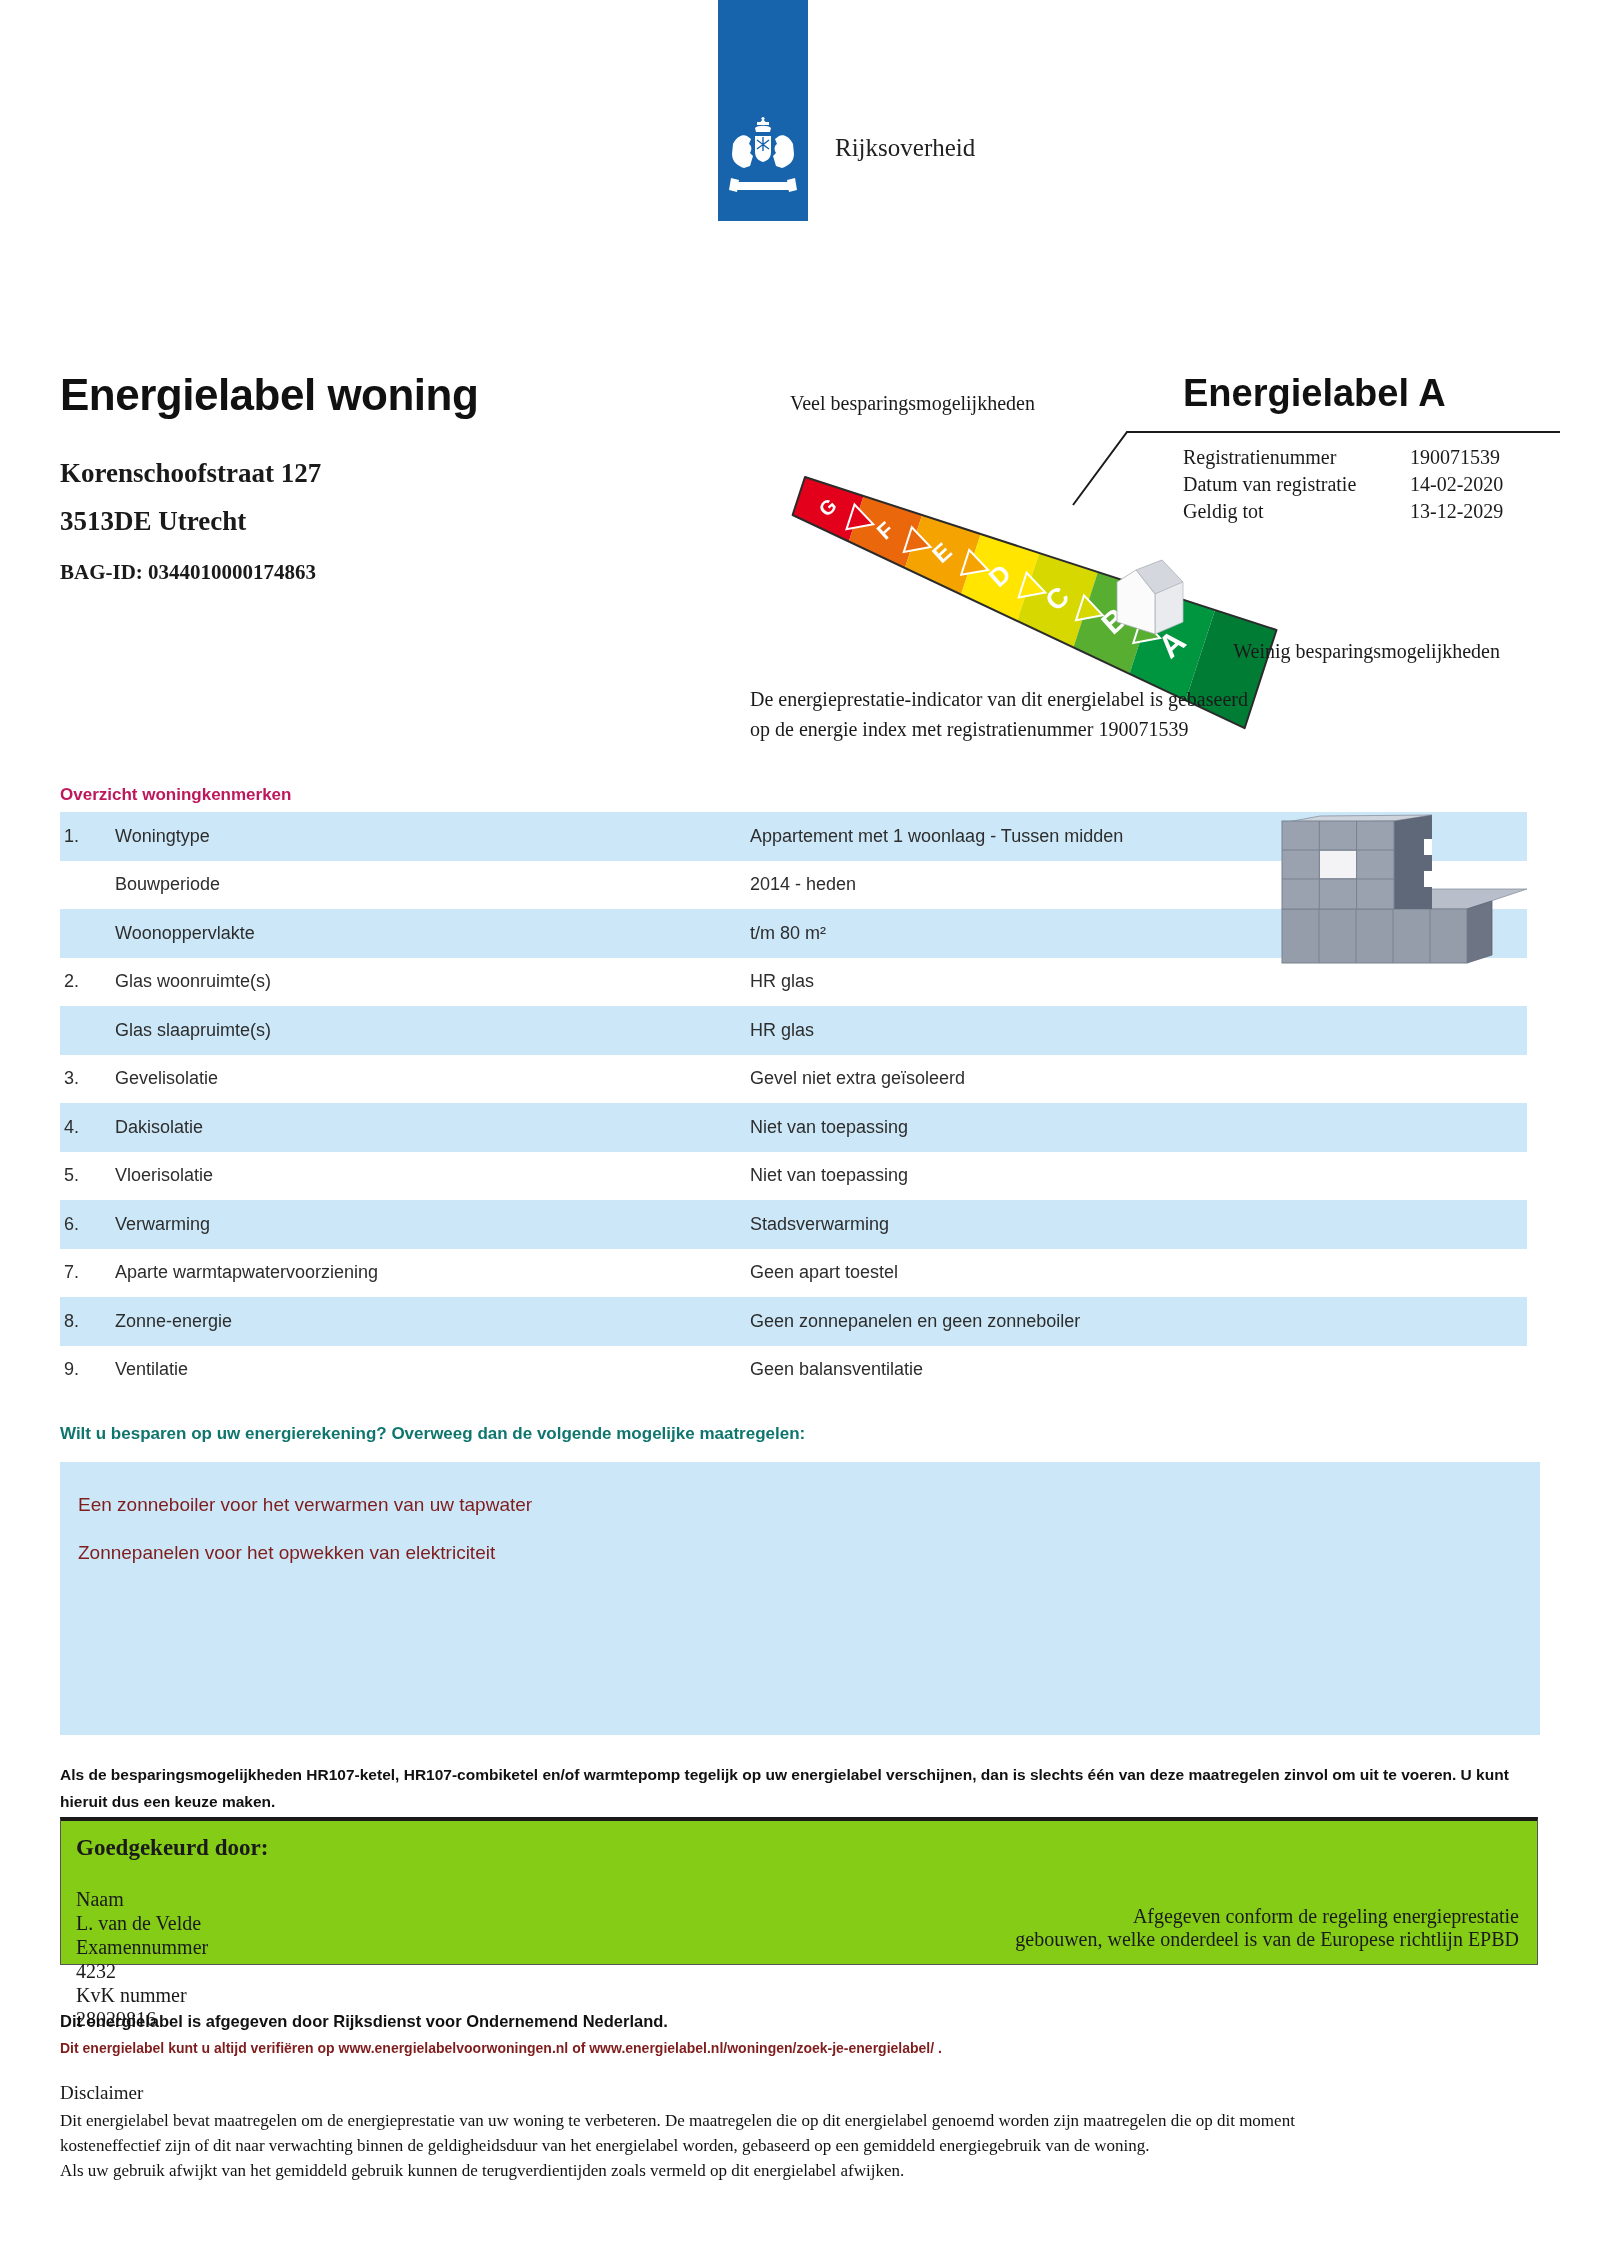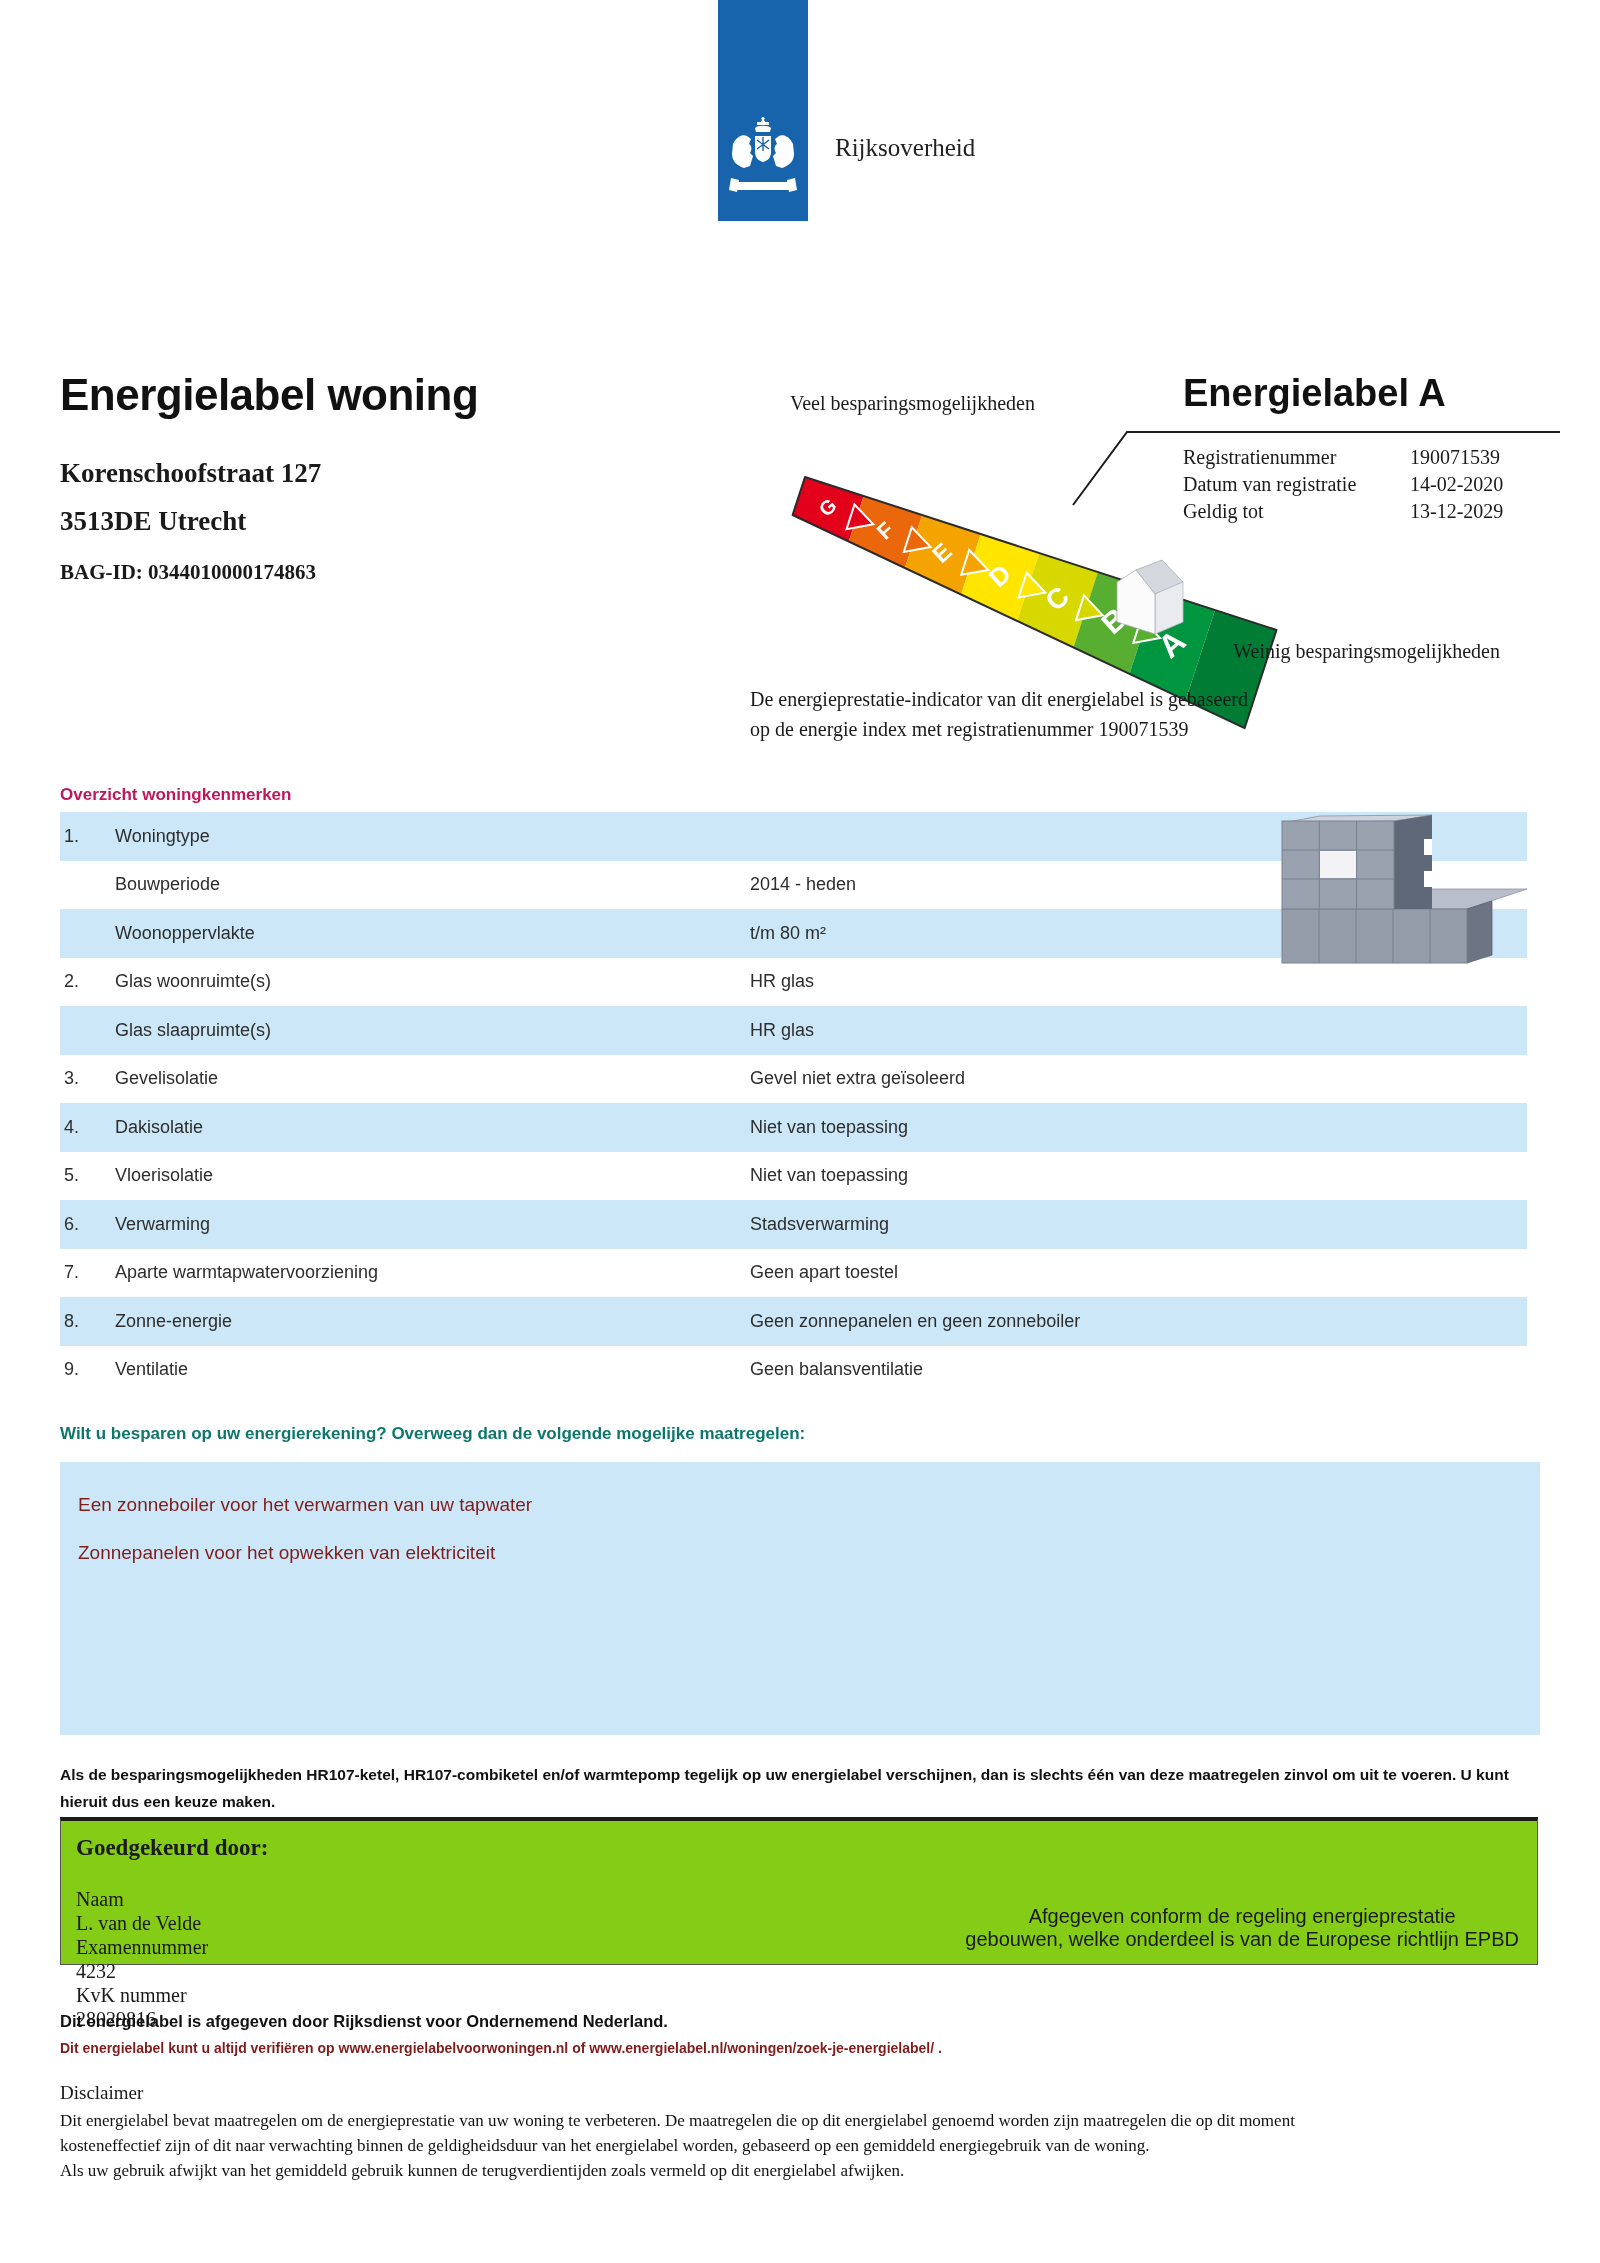--- a/index.html
+++ b/index.html
@@ -42,21 +42,21 @@
   .measure-1{top:80px;}
   .note{position:absolute;left:60px;top:1761px;width:1452px;font-size:15.5px;line-height:27px;color:#111;font-weight:600;
         font-family:"Liberation Sans",sans-serif;}
   
   .approval{position:absolute;left:60px;top:1817px;width:1478px;height:148px;background:#84cc16;
             border:1px solid #555;border-top:4px solid #1a1a1a;box-sizing:border-box;}
   .approval-heading{position:absolute;left:15px;top:14px;font-family:"Liberation Serif",serif;font-size:23px;font-weight:700;}
   .approval-fields{position:absolute;left:15px;top:66px;font-family:"Liberation Serif",serif;font-size:20px;line-height:24px;}
   .approval-row{display:flex;flex-direction:column;}
   .approval-label{width:180px;}
-  .conform{position:absolute;right:18px;top:84px;text-align:center;font-family:Liberation Sans, sans-serif;
+  .conform{position:absolute;right:18px;top:84px;text-align:right;font-family:Liberation Serif, serif;
            font-size:20px;line-height:23px;}
   
   .issued1{position:absolute;left:60px;top:2012px;font-size:16.5px;font-weight:700;color:#111;}
   .issued2{position:absolute;left:60px;top:2040px;font-size:14px;font-weight:700;color:#7f1d1d;}
   .disc-heading{position:absolute;left:60px;top:2082px;font-family:"Liberation Serif",serif;font-size:19px;}
   .disc-lines{position:absolute;left:60px;top:2108px;font-family:"Liberation Serif",serif;font-size:17px;line-height:25px;color:#111;}
 </style>
 </head>
 <body>
 
@@ -151,20 +151,21 @@
   <div class="basis">
     <div>De energieprestatie-indicator van dit energielabel is gebaseerd</div>
     <div>op de energie index met registratienummer 190071539</div>
   </div>
 
   <div class="feat-heading">Overzicht woningkenmerken</div>
   <div class="feat-table">
     <div class="feat-row shaded">
       <span class="feat-num">1.</span>
       <span class="feat-label">Woningtype</span>
+      <span class="feat-value">Appartement met 1 woonlaag - Tussen midden</span>
     </div>
     <div class="feat-row">
       <span class="feat-num"></span>
       <span class="feat-label">Bouwperiode</span>
       <span class="feat-value">2014 - heden</span>
     </div>
     <div class="feat-row shaded">
       <span class="feat-num"></span>
       <span class="feat-label">Woonoppervlakte</span>
       <span class="feat-value">t/m 80 m²</span>

